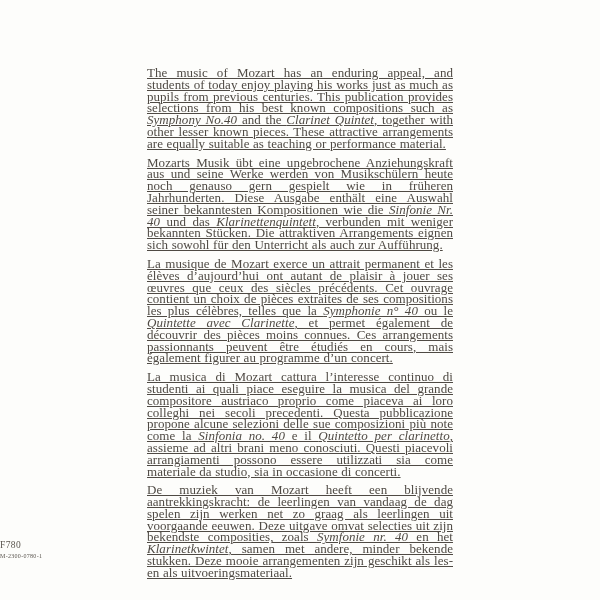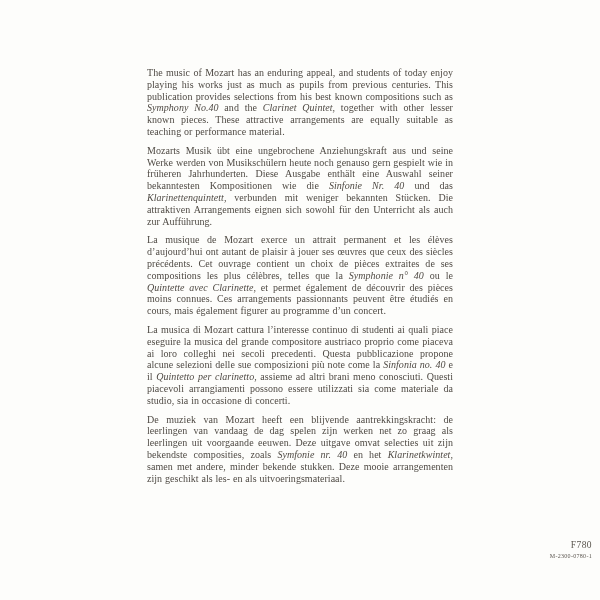--- a/index.html
+++ b/index.html
@@ -22,37 +22,38 @@
     background: var(--bg);
     font-family: "Liberation Serif", serif;
     color: var(--ink);
   }
   .text-block {
     position: absolute;
     left: 147px;
     top: 67px;
     width: 306px;
     text-align: justify;
-    font-size: 10px;
+    font-size: 13px;
     line-height: 11.8px;
     letter-spacing: 0.04px;
     word-spacing: 0.3px;
+    text-decoration: underline;
   }
   .text-block p {
     margin: 0 0 7px 0;
   }
   .text-block i {
     font-style: italic;
   }
   .footer {
     position: absolute;
     left: 0;
     top: 540px;
     width: 592px;
-    text-align: right;
+    text-align: left;
     color: var(--ink-soft);
   }
   .catalog {
     font-size: 9.5px;
     letter-spacing: 0.4px;
   }
   .plate {
     font-size: 6px;
     letter-spacing: 0.3px;
     margin-top: 3px;

